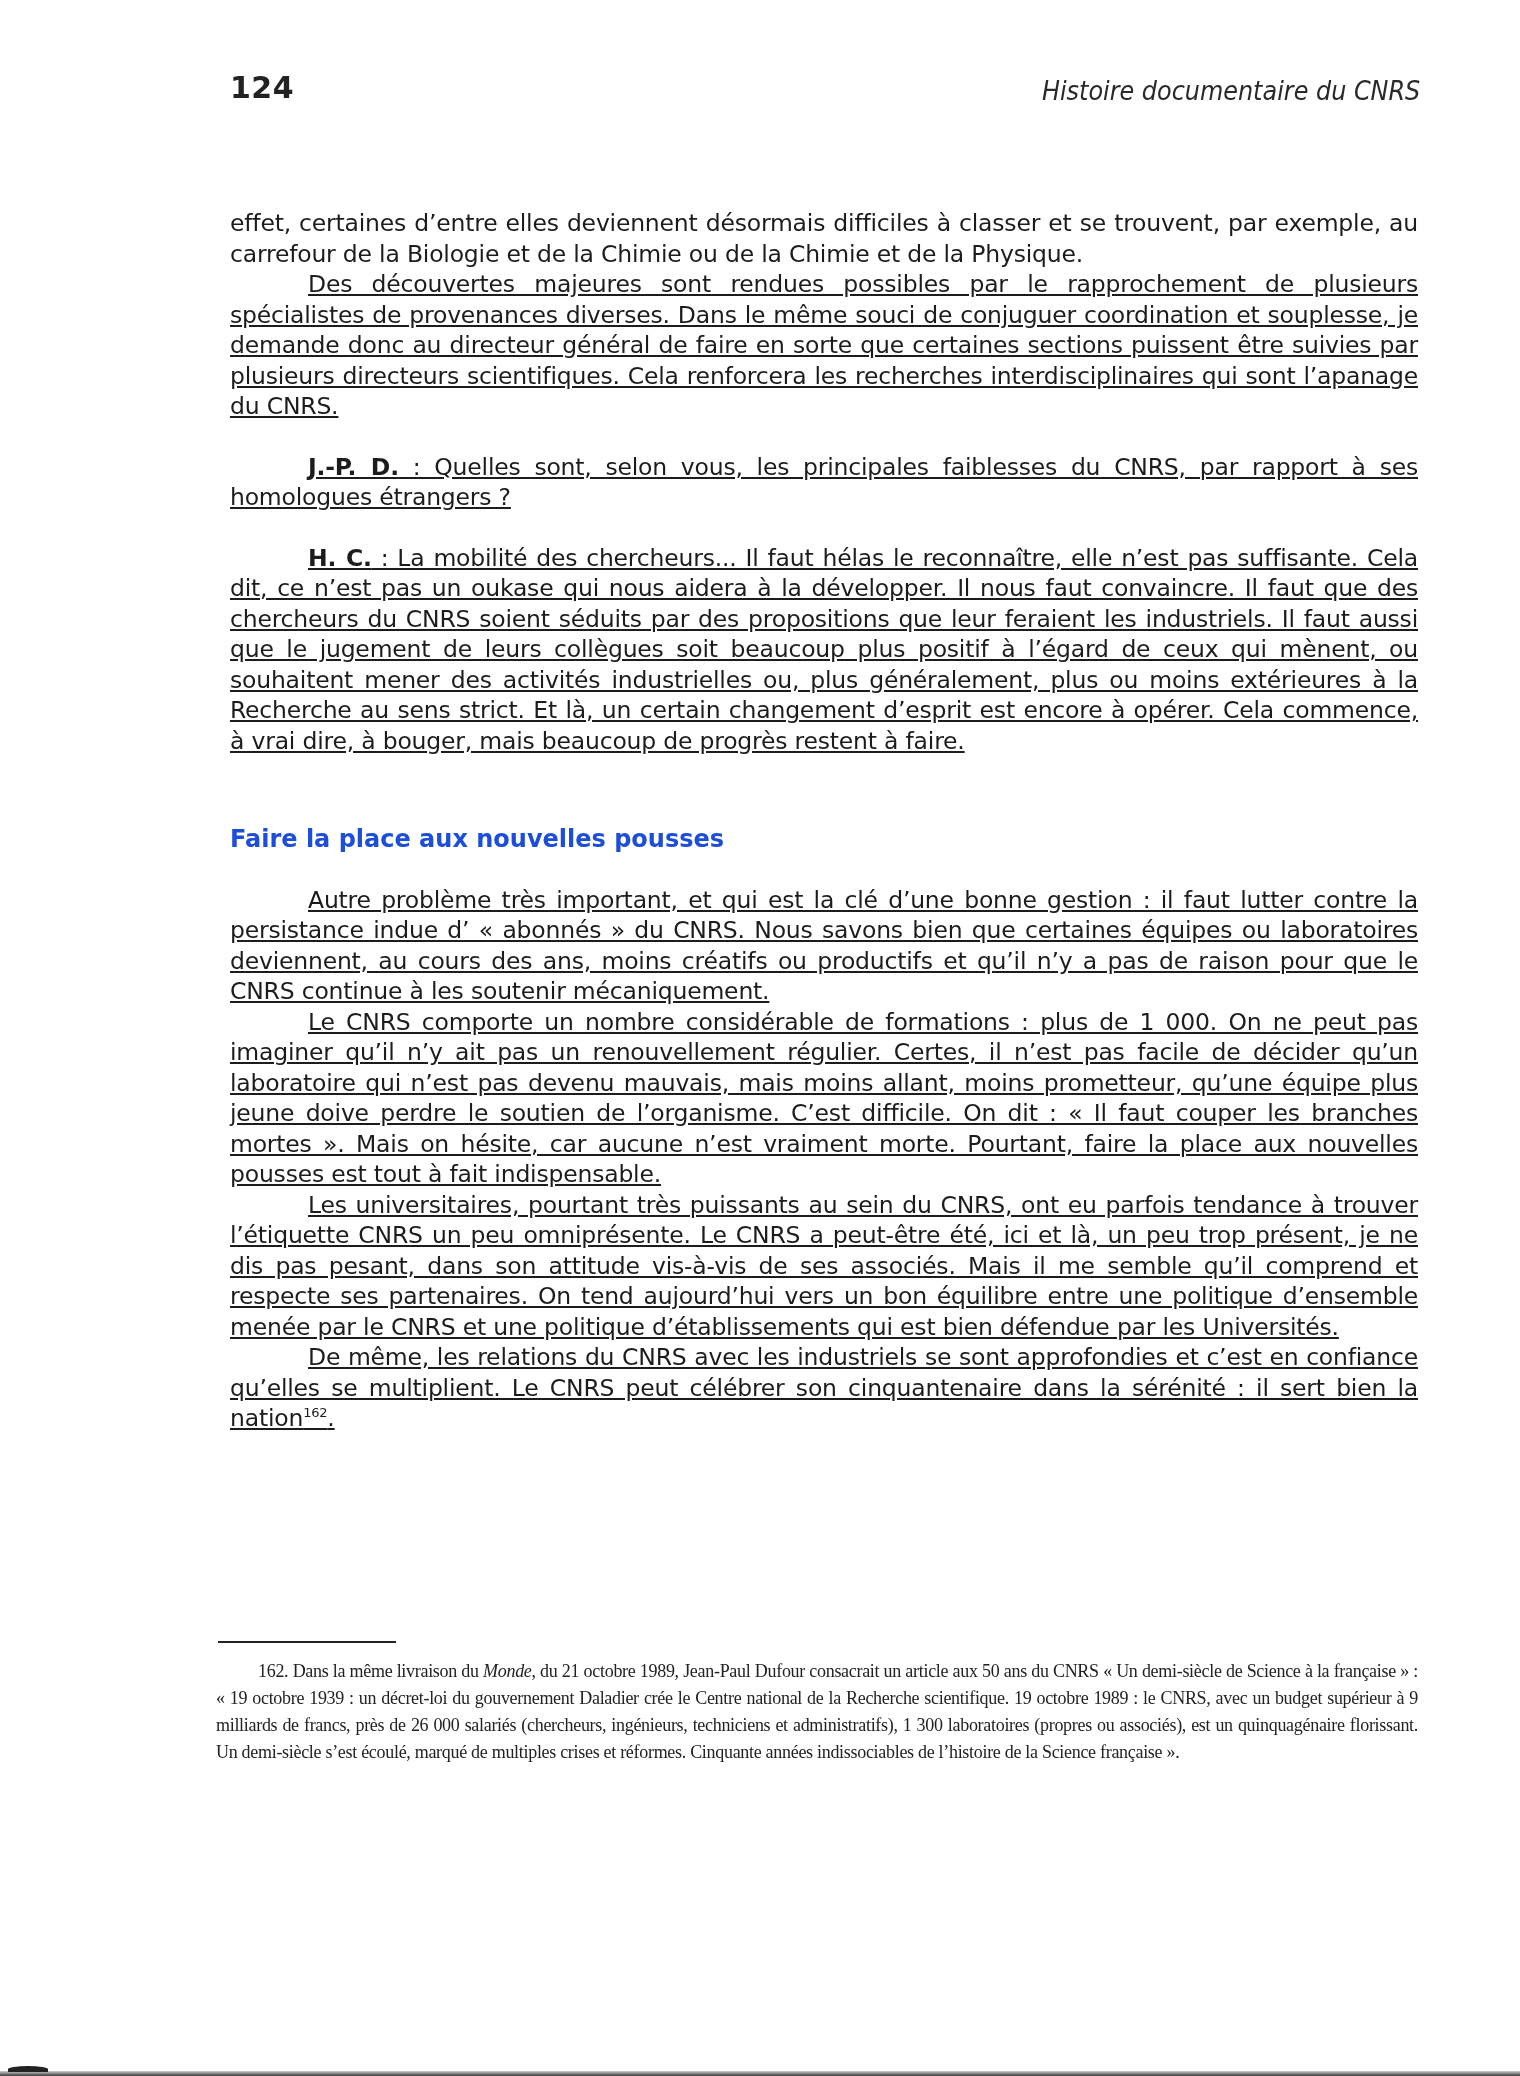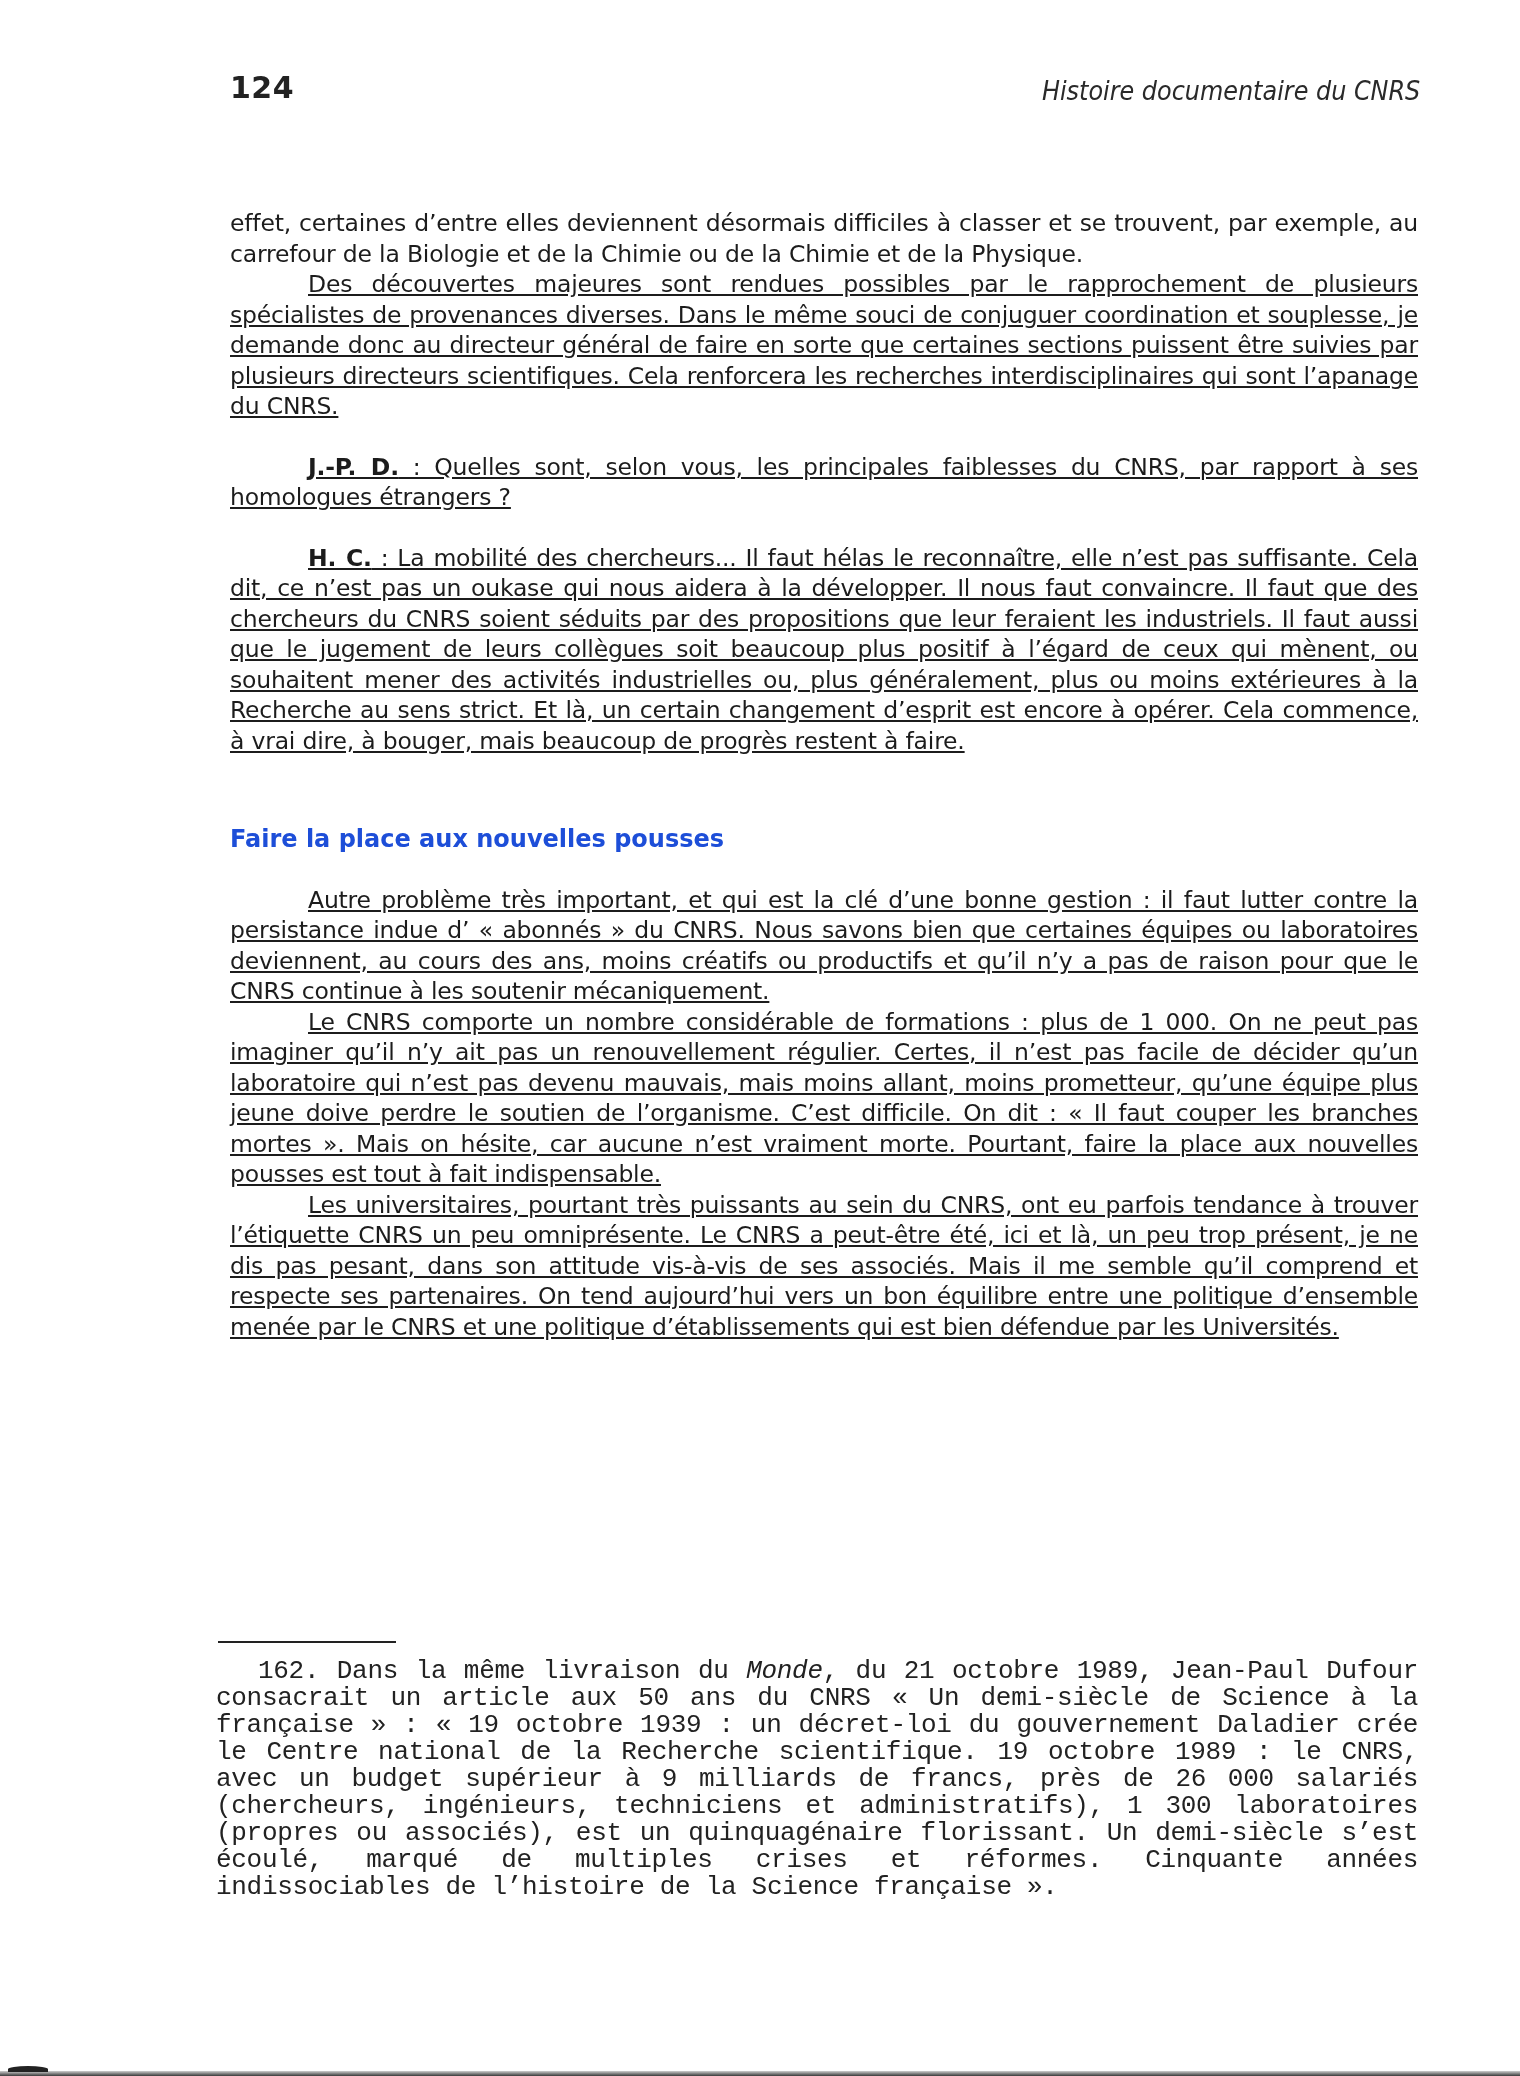--- a/index.html
+++ b/index.html
@@ -85,22 +85,22 @@
       top: 1641px;
       width: 178px;
       height: 2px;
       background: #222;
     }
     .footnote {
       position: absolute;
       left: 216px;
       width: 1202px;
       top: 1658px;
-      font-family: Liberation Mono, monospace;
-      font-size: 26px;
+      font-family: Liberation Serif, serif;
+      font-size: 18px;
       line-height: 27px;
       text-align: justify;
       text-indent: 42px;
       letter-spacing: -0.3px;
       color: #222;
     }
     .footnote em {
       font-style: italic;
     }
     .bottom-edge {
@@ -135,20 +135,21 @@
 
   <p class="indent gap"><span class="speaker">J.-P. D.</span><span> : Quelles sont, selon vous, les principales faiblesses du CNRS, par rapport à ses homologues étrangers ?</span></p>
 
   <p class="indent gap"><span class="speaker">H. C.</span><span> : La mobilité des chercheurs... Il faut hélas le reconnaître, elle n’est pas suffisante. Cela dit, ce n’est pas un oukase qui nous aidera à la développer. Il nous faut convaincre. Il faut que des chercheurs du CNRS soient séduits par des propositions que leur feraient les industriels. Il faut aussi que le jugement de leurs collègues soit beaucoup plus positif à l’égard de ceux qui mènent, ou souhaitent mener des activités industrielles ou, plus généralement, plus ou moins extérieures à la Recherche au sens strict. Et là, un certain changement d’esprit est encore à opérer. Cela commence, à vrai dire, à bouger, mais beaucoup de progrès restent à faire.</span></p>
 
   <h2 class="section-heading">Faire la place aux nouvelles pousses</h2>
 
   <p class="indent">Autre problème très important, et qui est la clé d’une bonne gestion : il faut lutter contre la persistance indue d’ « abonnés » du CNRS. Nous savons bien que certaines équipes ou laboratoires deviennent, au cours des ans, moins créatifs ou productifs et qu’il n’y a pas de raison pour que le CNRS continue à les soutenir mécaniquement.</p>
   <p class="indent">Le CNRS comporte un nombre considérable de formations : plus de 1 000. On ne peut pas imaginer qu’il n’y ait pas un renouvellement régulier. Certes, il n’est pas facile de décider qu’un laboratoire qui n’est pas devenu mauvais, mais moins allant, moins prometteur, qu’une équipe plus jeune doive perdre le soutien de l’organisme. C’est difficile. On dit : « Il faut couper les branches mortes ». Mais on hésite, car aucune n’est vraiment morte. Pourtant, faire la place aux nouvelles pousses est tout à fait indispensable.</p>
   <p class="indent">Les universitaires, pourtant très puissants au sein du CNRS, ont eu parfois tendance à trouver l’étiquette CNRS un peu omniprésente. Le CNRS a peut-être été, ici et là, un peu trop présent, je ne dis pas pesant, dans son attitude vis-à-vis de ses associés. Mais il me semble qu’il comprend et respecte ses partenaires. On tend aujourd’hui vers un bon équilibre entre une politique d’ensemble menée par le CNRS et une politique d’établissements qui est bien défendue par les Universités.</p>
+  <p class="indent"><span>De même, les relations du CNRS avec les industriels se sont approfondies et c’est en confiance qu’elles se multiplient. Le CNRS peut célébrer son cinquantenaire dans la sérénité : il sert bien la nation</span><sup>162</sup><span>.</span></p>
 </div>
 
 <div class="footnote-rule"></div>
 
 <div class="footnote"><span>162.</span><span> Dans la même livraison du </span><em>Monde</em><span>, du 21 octobre 1989, Jean-Paul Dufour consacrait un article aux 50 ans du CNRS « Un demi-siècle de Science à la française » : « 19 octobre 1939 : un décret-loi du gouvernement Daladier crée le Centre national de la Recherche scientifique. 19 octobre 1989 : le CNRS, avec un budget supérieur à 9 milliards de francs, près de 26 000 salariés (chercheurs, ingénieurs, techniciens et administratifs), 1 300 laboratoires (propres ou associés), est un quinquagénaire florissant. Un demi-siècle s’est écoulé, marqué de multiples crises et réformes. Cinquante années indissociables de l’histoire de la Science française ».</span></div>
 
 <div class="bottom-edge"></div>
 <div class="bottom-blot"></div>
 
 </body></html>

